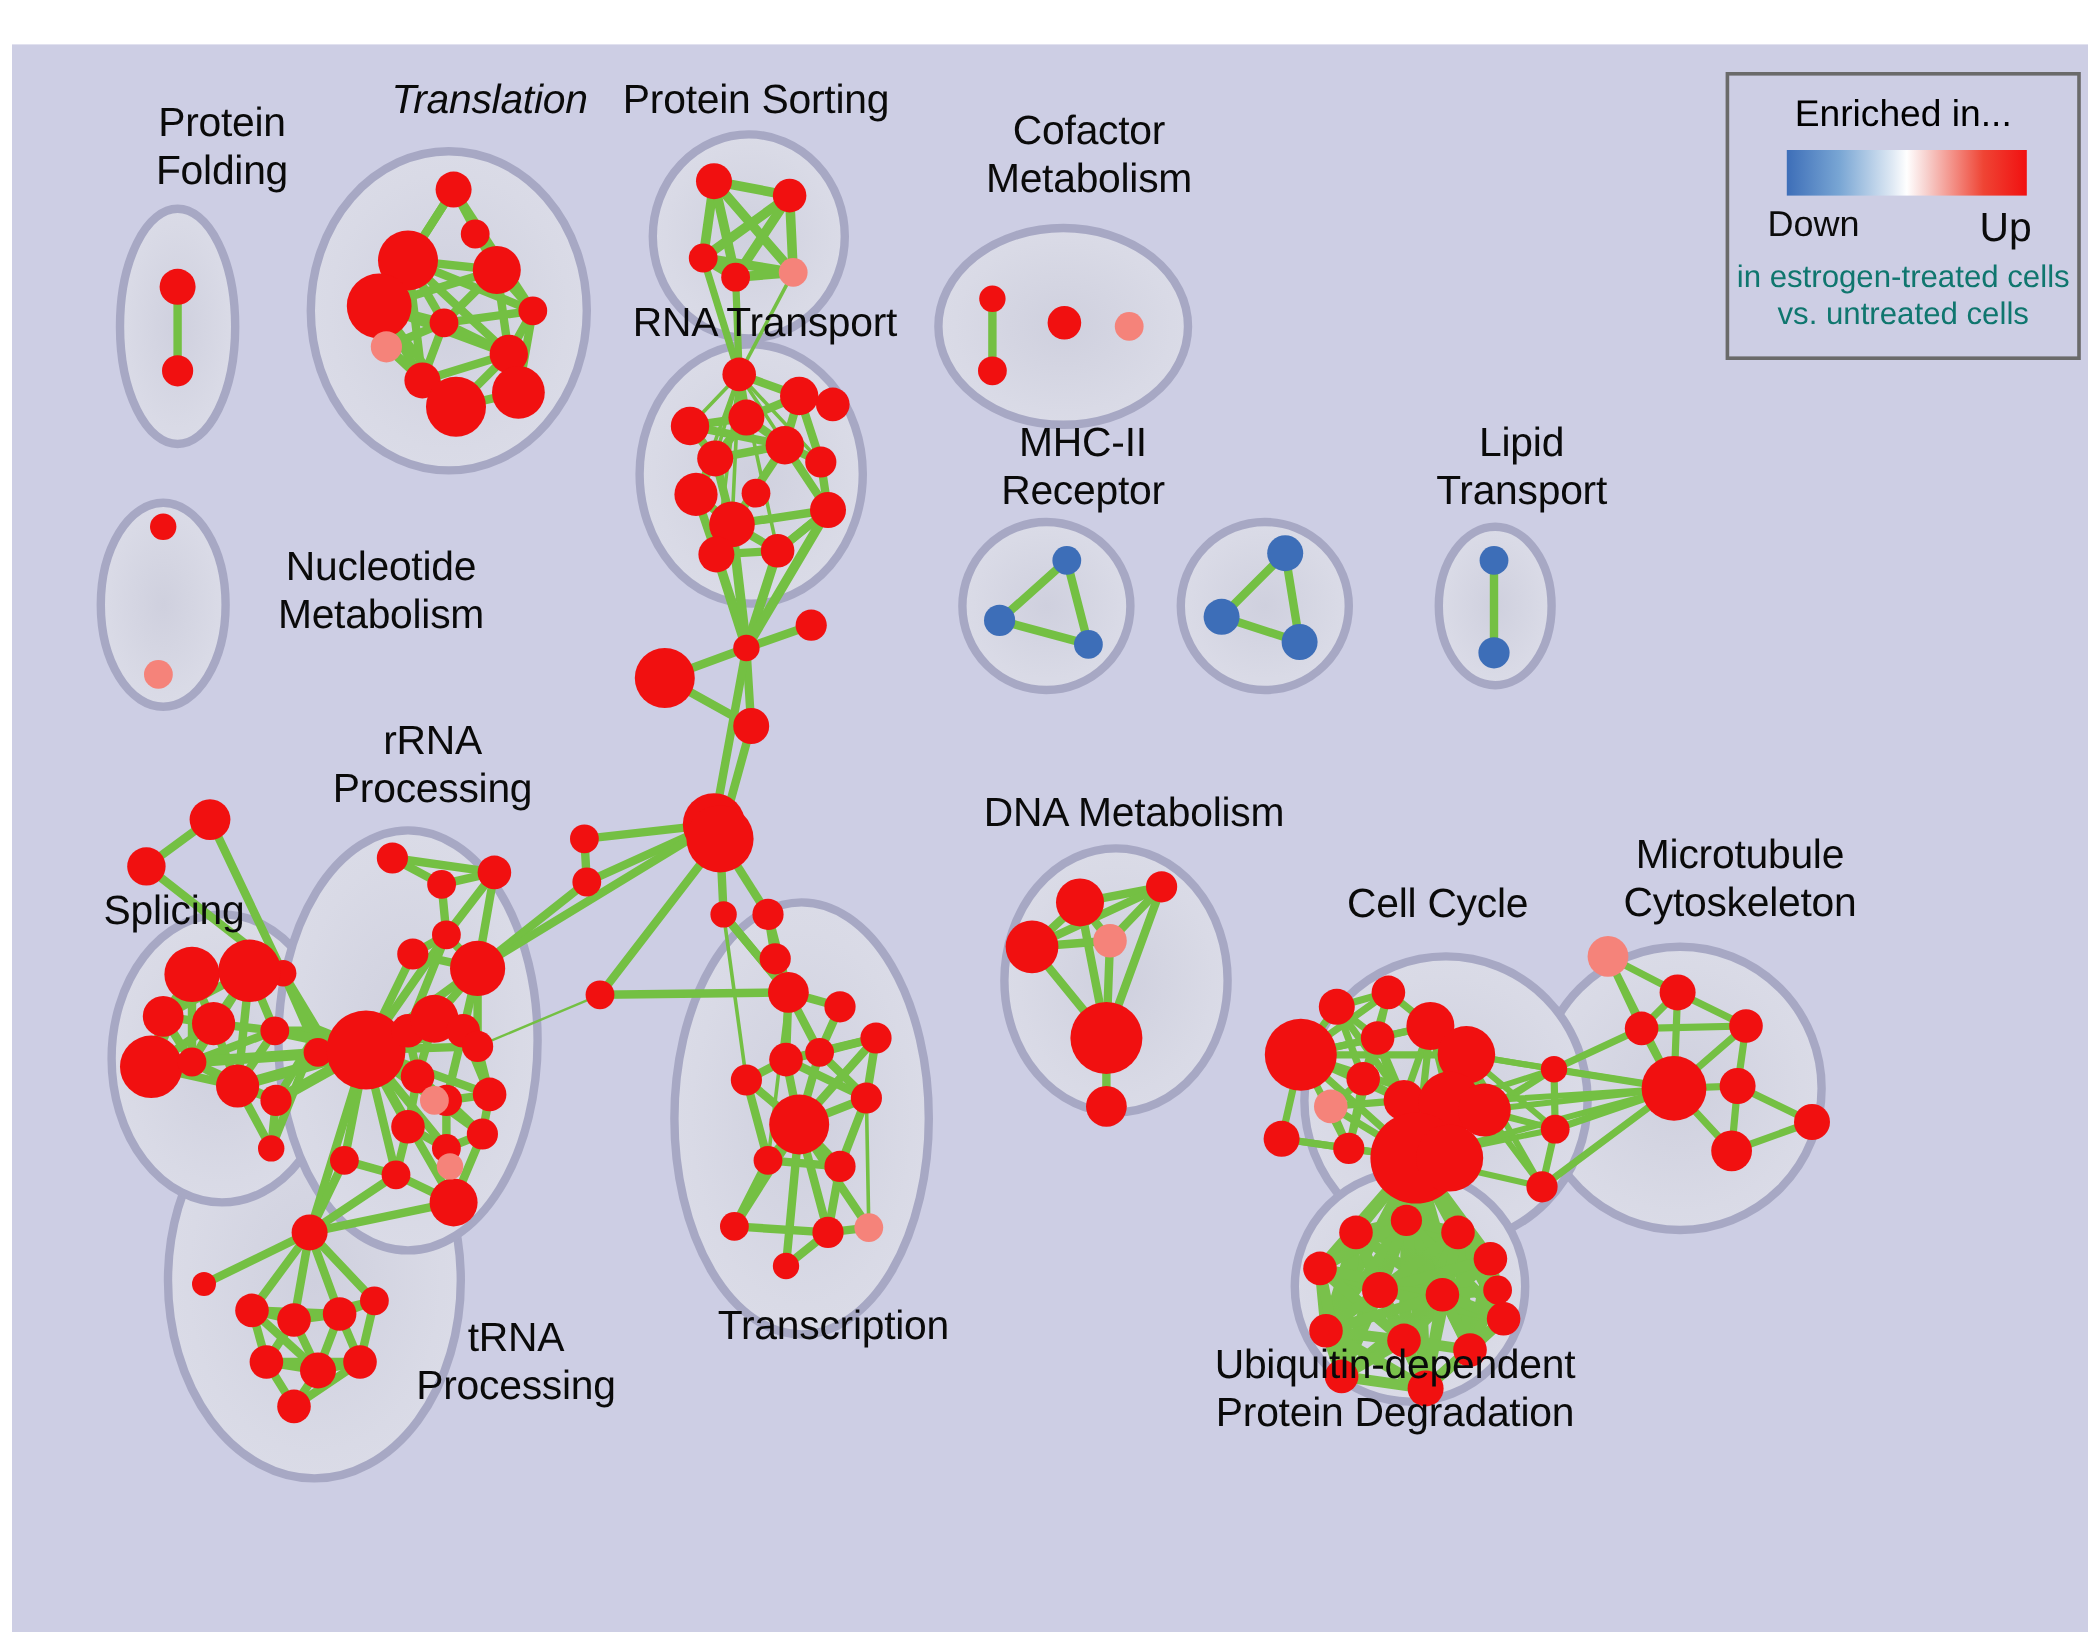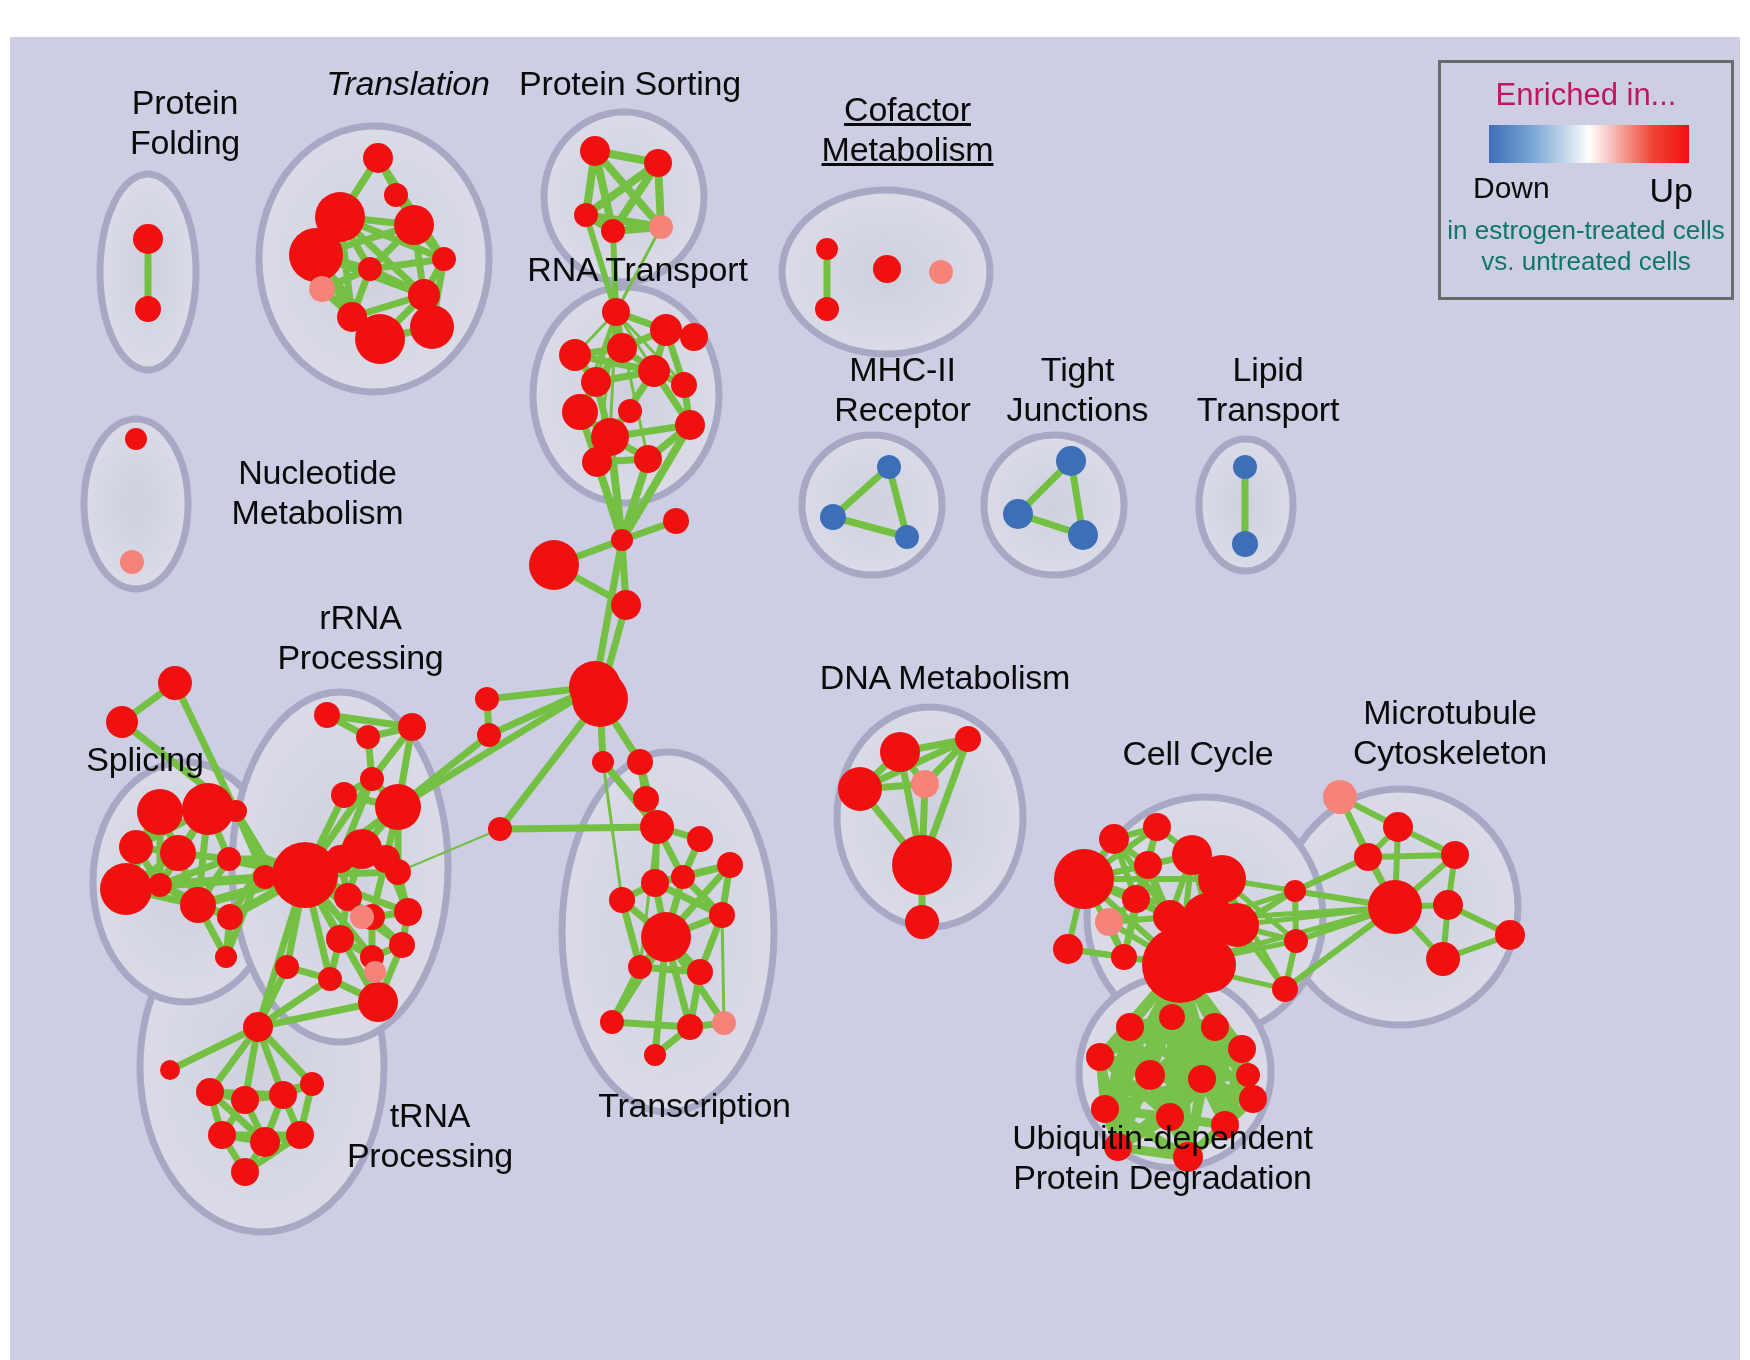--- a/index.html
+++ b/index.html
@@ -2,21 +2,21 @@
 <html><head>
 <meta charset="utf-8">
 <style>
   html,body{margin:0;padding:0;background:#ffffff;}
   body{font-family:"Liberation Sans", sans-serif;}
   #stage{position:relative;width:1750px;height:1360px;background:#ffffff;overflow:hidden;margin-top:27px;}
   #canvasbg{position:absolute;left:10px;top:10px;width:1730px;height:1340px;background:#cdcee4;}
   svg#net{position:absolute;left:0;top:0;width:1750px;height:1360px;}
   .cl-label{position:absolute;color:#0a0a0a;font-size:34px;line-height:40px;text-align:center;white-space:pre-line;letter-spacing:-0.2px;}
   #legend{position:absolute;left:1438px;top:33px;width:296px;height:240px;border:3px solid #6a6a6a;background:#cdcee4;box-sizing:border-box;}
-  #legend .lg-title{position:absolute;left:0;top:14px;width:100%;text-align:center;font-size:31px;color:#be185d;}
+  #legend .lg-title{position:absolute;left:0;top:14px;width:100%;text-align:center;font-size:31px;color:#000000;}
   #legend .lg-bar{position:absolute;left:48px;top:62px;width:200px;height:38px;
     background:linear-gradient(to right,#3d6eb8 0%,#79a6d4 22%,#dfe9f4 44%,#ffffff 50%,#f7d2cf 58%,#ef4434 82%,#f11010 100%);}
   #legend .lg-down{position:absolute;left:32px;top:108px;font-size:30px;color:#0b0b0b;}
   #legend .lg-up{position:absolute;right:38px;top:108px;font-size:34px;color:#0b0b0b;}
   #legend .lg-sub{position:absolute;left:0;top:152px;width:100%;text-align:center;font-size:26px;line-height:31px;color:#0f766e;white-space:pre-line;}
 </style>
 </head>
 <body>
 
 <div id="stage">
@@ -789,27 +789,25 @@
         <circle cx="1188" cy="1130" r="15"></circle>
           <circle cx="1248" cy="1048" r="12"></circle>
       </g>
     </g>
   </svg>
 
   <div class="cl-label" style="left:80px;top:55px;width:210px;">Protein
 Folding</div>
   <div class="cl-label" style="left:278px;top:36px;width:260px;font-style:italic;">Translation</div>
   <div class="cl-label" style="left:490px;top:36px;width:280px;">Protein Sorting</div>
-  <div class="cl-label" style="left:775px;top:62px;width:265px;text-decoration:underline;">Cofactor
+  <div class="cl-label" style="left:775px;top:62px;width:265px;">Cofactor
 Metabolism</div>
   <div class="cl-label" style="left:500px;top:222px;width:275px;">RNA Transport</div>
   <div class="cl-label" style="left:790px;top:322px;width:225px;">MHC-II
 Receptor</div>
-  <div class="cl-label" style="left:970px;top:322px;width:215px;">Tight
-Junctions</div>
   <div class="cl-label" style="left:1158px;top:322px;width:220px;">Lipid
 Transport</div>
   <div class="cl-label" style="left:185px;top:425px;width:265px;">Nucleotide
 Metabolism</div>
   <div class="cl-label" style="left:238px;top:570px;width:245px;">rRNA
 Processing</div>
   <div class="cl-label" style="left:50px;top:712px;width:190px;">Splicing</div>
   <div class="cl-label" style="left:800px;top:630px;width:290px;">DNA Metabolism</div>
   <div class="cl-label" style="left:1300px;top:665px;width:300px;">Microtubule
 Cytoskeleton</div>

